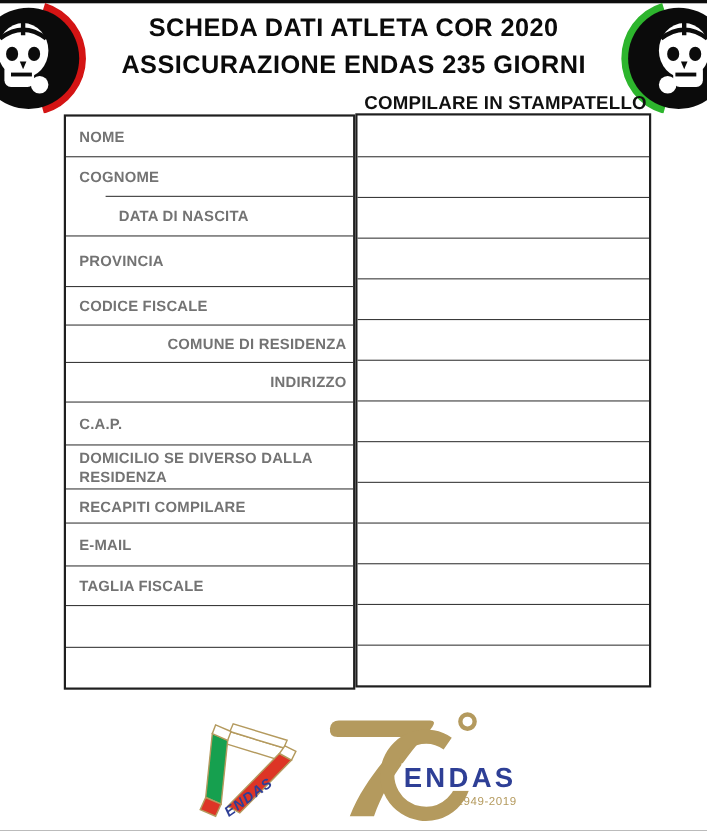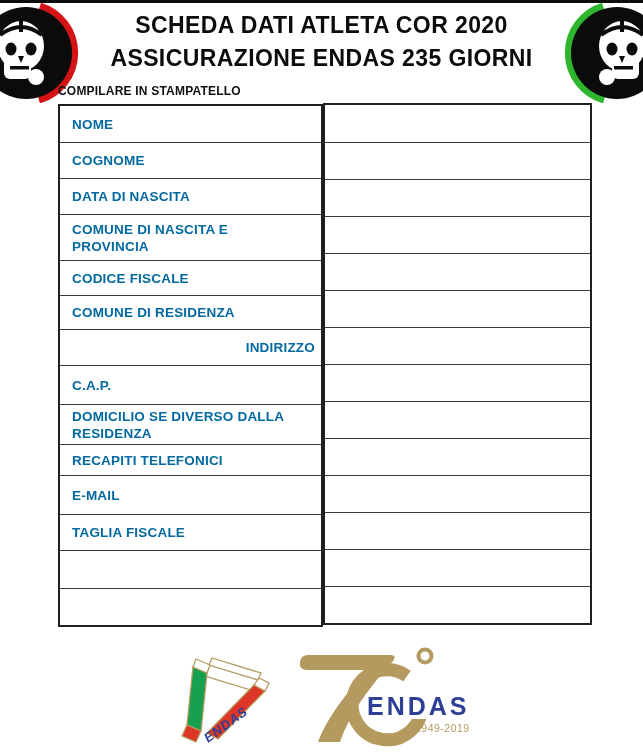--- a/index.html
+++ b/index.html
@@ -10,34 +10,34 @@
   }
   .top-edge { position:absolute; top:0; left:0; width:643px; height:3px; background:#0d0d0d; }
 
   .title {
     position:absolute; top:9px; left:0; width:643px;
     text-align:center; font-weight:bold; font-size:23px; line-height:33px;
     letter-spacing:.4px; color:#0b0b0b; white-space:nowrap;
   }
   .instruction {
     position:absolute; top:84px; left:58px; width:530px;
-    text-align:left; font-weight:bold; font-size:12px; letter-spacing:.2px; color:#101010;
+    text-align:right; font-weight:bold; font-size:17px; letter-spacing:.2px; color:#101010;
   }
 
   .col { position:absolute; border:2px solid #1f1f1f; background:#fff; }
   .labels-col { left:58px;  top:104px; width:261px; }
   .values-col { left:323px; top:103px; width:265px; }
 
   .row {
     box-sizing:border-box; display:flex; flex-direction:column; justify-content:center;
     padding:2px 6px 2px 12px;
   }
   .row.sep { border-top:1.4px solid #3a3a3a; }
   .label-line {
-    font-weight:bold; font-size:13.5px; line-height:17px; letter-spacing:.2px; color:#0369a1;
+    font-weight:bold; font-size:13.5px; line-height:17px; letter-spacing:.2px; color:#737373;
   }
   .value-row { box-sizing:border-box; height:37px; }
   .value-row.sep { border-top:1.4px solid #3a3a3a; }
 
   .corner-logo { position:absolute; top:2px; }
   .corner-logo.mirrored { transform:scaleX(-1); }
 
   .footer-logo { position:absolute; }
   .triangle-logo { left:180px; top:649px; }
   .anniv-logo { left:287px; top:645px; }
@@ -88,45 +88,44 @@
 
   <div class="instruction">COMPILARE IN STAMPATELLO</div>
 
   <div class="col labels-col">
       <div class="row" style="height: 36px;">
         <div class="label-line">NOME</div>
       </div>
       <div class="row sep" style="height: 36px;">
         <div class="label-line">COGNOME</div>
       </div>
-      <div class="row sep" style="height: 36px;">
+      <div class="row sep" style="height: 36px; margin-left: 36px;">
         <div class="label-line">DATA DI NASCITA</div>
       </div>
       <div class="row sep" style="height: 46px;">
-        <div class="label-line">COMUNE DI NASCITA E</div>
         <div class="label-line">PROVINCIA</div>
       </div>
       <div class="row sep" style="height: 35px;">
         <div class="label-line">CODICE FISCALE</div>
       </div>
-      <div class="row sep" style="height: 34px;">
+      <div class="row sep" style="height: 34px; text-align: right;">
         <div class="label-line">COMUNE DI RESIDENZA</div>
       </div>
       <div class="row sep" style="height: 36px; text-align: right;">
         <div class="label-line">INDIRIZZO</div>
       </div>
       <div class="row sep" style="height: 39px;">
         <div class="label-line">C.A.P.</div>
       </div>
       <div class="row sep" style="height: 40px;">
         <div class="label-line">DOMICILIO SE DIVERSO DALLA</div>
         <div class="label-line">RESIDENZA</div>
       </div>
       <div class="row sep" style="height: 31px;">
-        <div class="label-line">RECAPITI TELEFONICI</div>
+        <div class="label-line">RECAPITI COMPILARE</div>
       </div>
       <div class="row sep" style="height: 39px;">
         <div class="label-line">E-MAIL</div>
       </div>
       <div class="row sep" style="height: 36px;">
         <div class="label-line">TAGLIA FISCALE</div>
       </div>
       <div class="row sep" style="height: 38px;"></div>
       <div class="row sep" style="height: 37px;"></div>
     </div>

